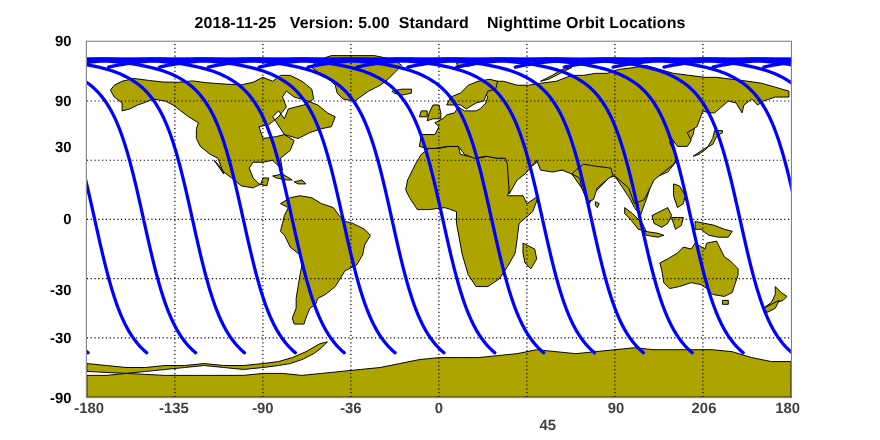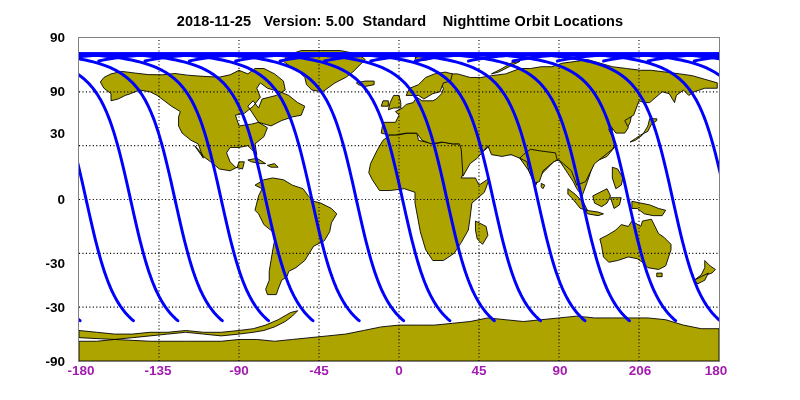--- a/index.html
+++ b/index.html
@@ -27,21 +27,21 @@
   .plot-svg{position:absolute;left:0;top:0;width:100%;height:100%;display:block;}
 
   
   .ylab{
     position:absolute;right:727px;
     font-size:13.5px;font-weight:bold;color:#000;
     text-align:right;line-height:1;white-space:nowrap;
   }
   .xlab{
     position:absolute;top:364px;
-    font-size:13.5px;font-weight:bold;color:#a21caf;
+    font-size:13.5px;font-weight:bold;color:#404040;
     text-align:center;line-height:1;white-space:nowrap;
     transform:translateX(-50%);
   }
 </style>
 </head>
 <body>
 
 <div id="root">
 
   <div class="title">2018-11-25   Version: 5.00  Standard    Nighttime Orbit Locations</div>
@@ -50,23 +50,23 @@
   <div class="ylab" style="top:85px;">90</div>
   <div class="ylab" style="top:127px;">30</div>
   <div class="ylab" style="top:193px;">0</div>
   <div class="ylab" style="top:247px;margin-top:10px;">-30</div>
   <div class="ylab" style="top:301px;">-30</div>
   <div class="ylab" style="top:355px;">-90</div>
 
   <div class="xlab" style="left:81px;">-180</div>
   <div class="xlab" style="left:158px;text-align:center;">-135</div>
   <div class="xlab" style="left:239px;">-90</div>
-  <div class="xlab" style="left:319px;">-45</div>
+  <div class="xlab" style="left:319px;">-36</div>
   <div class="xlab" style="left:399px;">0</div>
-  <div class="xlab" style="left:479px;">45</div>
+  <div class="xlab" style="left:498px;margin-top:16px;">45</div>
   <div class="xlab" style="left:560px;">90</div>
   <div class="xlab" style="left:640px;">206</div>
   <div class="xlab" style="left:716px;">180</div>
 
   <div class="plot">
     <div class="plot-inner">
       <svg class="plot-svg" id="mapsvg" viewBox="-180 -90 360 180" preserveAspectRatio="none">
         <g id="land-layer">
             <path d="M-180.00 73.00 L-170.00 74.00 L-160.00 75.00 L-150.00 75.00 L-140.00 74.00 L-130.00 74.00 L-120.00 73.00 L-110.00 74.00 L-100.00 74.00 L-90.00 73.00 L-82.00 72.00 L-75.00 70.00 L-68.00 67.00 L-61.00 63.00 L-57.00 62.00 L-60.00 65.00 L-64.00 68.00 L-70.00 71.00 L-76.00 73.00 L-82.00 74.00 L-90.00 75.00 L-100.00 76.00 L-110.00 75.00 L-120.00 74.00 L-130.00 75.00 L-140.00 76.00 L-150.00 77.00 L-160.00 78.00 L-170.00 79.00 L-180.00 79.00 L-180.00 90.00 L180.00 90.00 L180.00 72.00 L170.00 72.00 L160.00 70.00 L150.00 67.00 L140.00 66.00 L130.00 66.00 L120.00 66.00 L110.00 66.00 L100.00 65.00 L90.00 66.00 L80.00 67.00 L70.00 68.00 L60.00 67.00 L50.00 66.00 L40.00 68.00 L30.00 69.00 L20.00 70.00 L10.00 70.00 L0.00 70.00 L-10.00 71.00 L-20.00 73.00 L-30.00 75.00 L-40.00 76.00 L-50.00 77.00 L-60.00 78.00 L-70.00 79.00 L-80.00 78.00 L-90.00 78.00 L-100.00 79.00 L-120.00 79.00 L-140.00 79.00 L-160.00 78.00 L-180.00 77.00 L-180.00 73.00 Z" fill="#ADA400" stroke="#000000" stroke-width="0.498" stroke-linejoin="round"></path>
             <path d="M-168.00 -65.50 L-166.00 -68.00 L-162.00 -70.00 L-156.00 -71.40 L-148.00 -70.40 L-141.00 -69.60 L-133.00 -69.50 L-126.00 -70.20 L-119.00 -69.30 L-114.00 -68.90 L-108.00 -68.50 L-101.00 -68.20 L-95.00 -69.50 L-90.00 -72.00 L-85.00 -70.00 L-81.00 -73.00 L-76.00 -73.00 L-70.00 -70.00 L-65.00 -66.00 L-64.00 -61.00 L-69.00 -58.00 L-77.00 -56.00 L-79.00 -51.00 L-82.00 -55.00 L-85.00 -52.00 L-79.00 -43.00 L-72.00 -41.00 L-66.00 -44.00 L-60.00 -46.00 L-55.00 -47.00 L-53.00 -52.00 L-57.00 -54.00 L-62.00 -58.00 L-67.00 -60.00 L-74.00 -62.00 L-78.00 -65.00 L-80.00 -62.00 L-78.00 -57.00 L-82.00 -52.00 L-87.00 -48.00 L-92.00 -47.00 L-90.00 -41.00 L-83.00 -42.00 L-79.00 -43.00 L-74.00 -40.00 L-76.00 -35.00 L-81.00 -31.00 L-80.00 -25.00 L-83.00 -28.00 L-85.00 -30.00 L-90.00 -29.00 L-95.00 -29.00 L-97.00 -26.00 L-95.00 -21.00 L-92.00 -18.00 L-88.00 -17.00 L-87.00 -21.00 L-90.00 -21.00 L-91.00 -18.00 L-95.00 -16.00 L-101.00 -17.00 L-106.00 -21.00 L-110.00 -24.00 L-113.00 -28.00 L-115.00 -30.00 L-110.00 -23.00 L-113.00 -31.00 L-117.00 -33.00 L-122.00 -37.00 L-124.00 -41.00 L-124.00 -46.00 L-123.00 -49.00 L-128.00 -52.00 L-132.00 -55.00 L-136.00 -58.00 L-140.00 -60.00 L-146.00 -61.00 L-151.00 -59.00 L-154.00 -58.00 L-158.00 -56.00 L-162.00 -55.00 L-162.00 -59.00 L-166.00 -62.00 L-168.00 -65.50 Z" fill="#ADA400" stroke="#000000" stroke-width="0.498" stroke-linejoin="round"></path>

